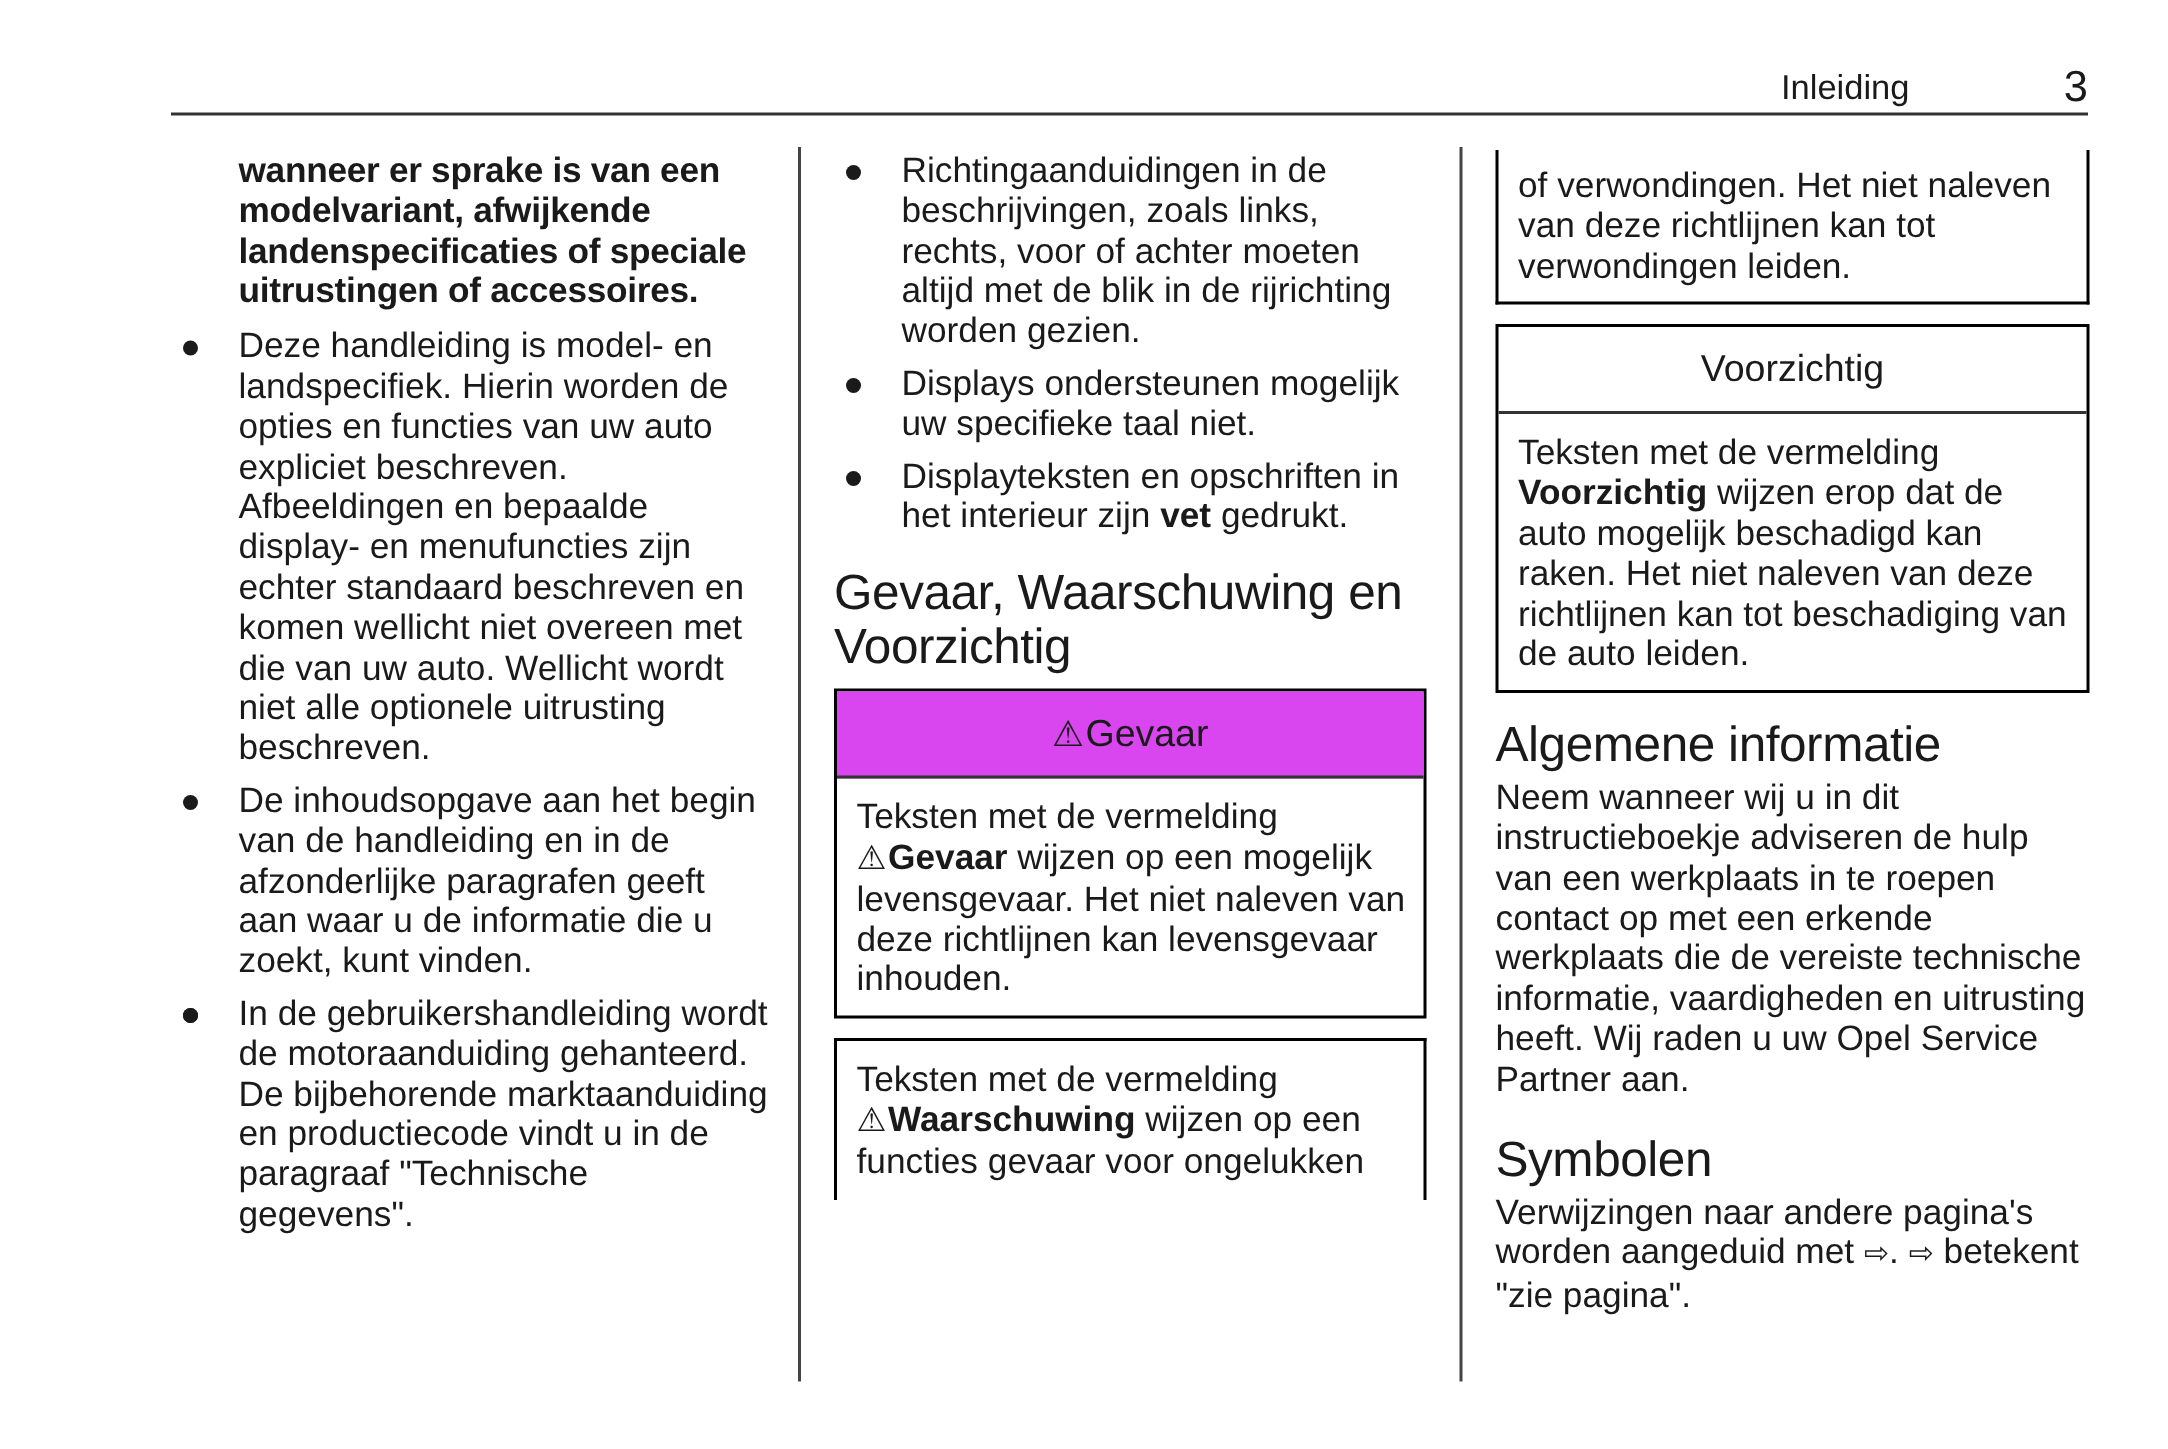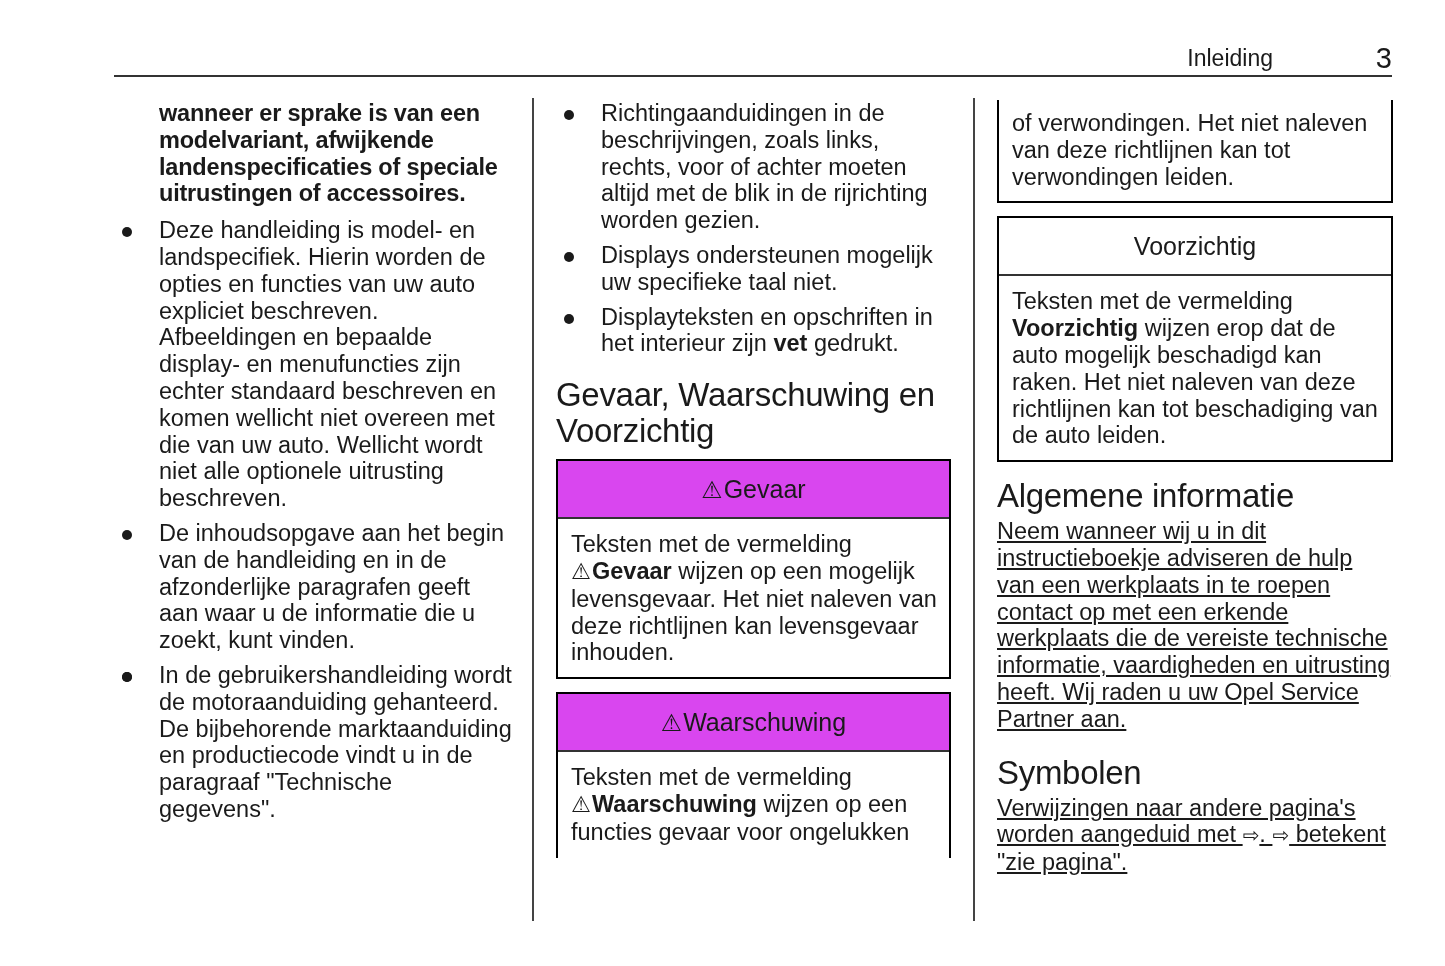--- a/index.html
+++ b/index.html
@@ -111,21 +111,21 @@
     .box.open-top { border-top: none; }
     .box.open-top .box-body { padding-top: 10px; }
     .warn-icon {
       display: inline-block;
       font-size: 0.95em;
       margin-right: 1px;
     }
     .b { font-weight: bold; }
     .hi { font-weight: bold; }
     .arrow-icon { display: inline-block; font-size: 0.85em; }
-    .para { margin: 0; text-decoration: underline; }
+    .para { margin: 0; }
   </style>
 </head>
 <body>
 
 <div class="header-title">Inleiding</div>
 <div class="header-page">3</div>
 <div class="header-rule"></div>
 
 <div class="col-divider" style="left:532px"></div>
 <div class="col-divider" style="left:973px"></div>
@@ -173,23 +173,20 @@
     <div class="box-head shaded">
       <span class="warn-icon">⚠</span><span>Gevaar</span>
     </div>
     <div class="box-body">
       <span>Teksten met de vermelding</span><br>
       <span class="warn-icon">⚠</span><span class="hi">Gevaar</span><span> wijzen op een mogelijk levensgevaar. Het niet naleven van deze richtlijnen kan levensgevaar inhouden.</span>
     </div>
   </div>
 
   <div class="box open-bottom">
-    <div class="box-head shaded">
-      <span class="warn-icon">⚠</span><span>Waarschuwing</span>
-    </div>
     <div class="box-body" style="padding-bottom:12px">
       <span>Teksten met de vermelding</span><br>
       <span class="warn-icon">⚠</span><span class="hi">Waarschuwing</span><span> wijzen op een functies gevaar voor ongelukken</span>
     </div>
   </div>
 </div>
 
 <div class="col col3">
   <div class="box open-top">
     <div class="box-body">of verwondingen. Het niet naleven van deze richtlijnen kan tot verwondingen leiden.</div>

